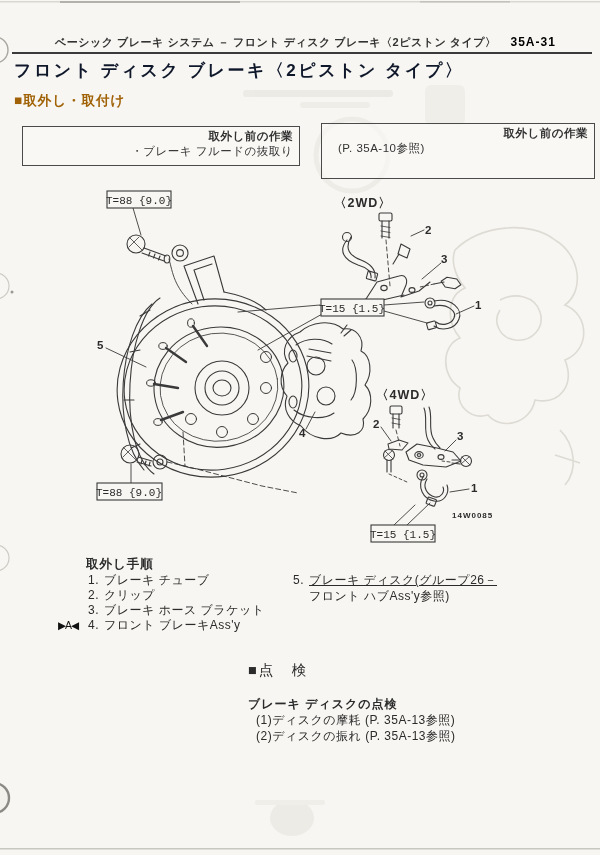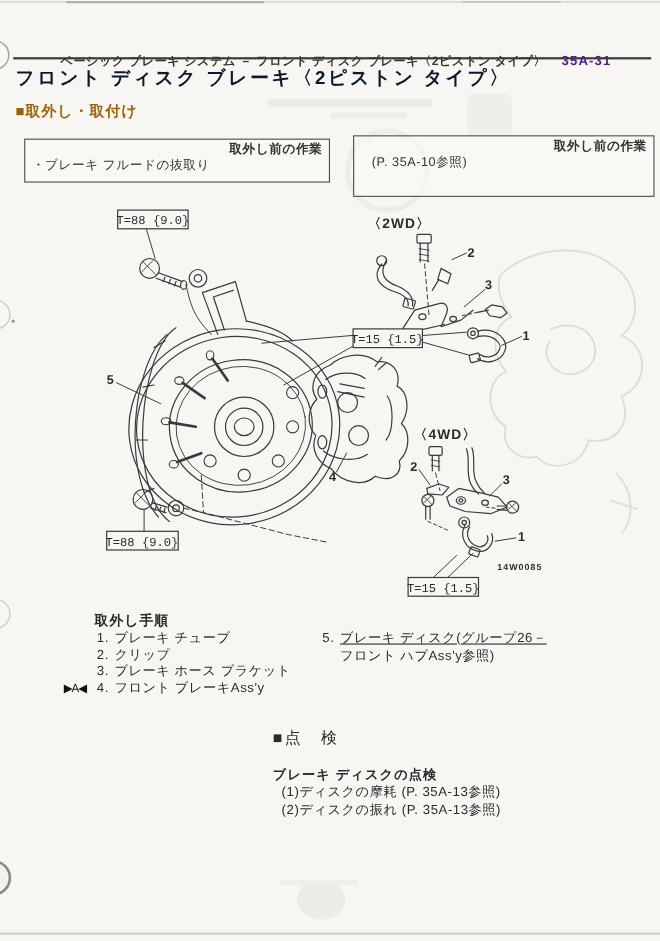--- a/index.html
+++ b/index.html
@@ -4,30 +4,30 @@
 <style>
   html,body{margin:0;padding:0;}
   body{
     width:600px;height:855px;position:relative;overflow:hidden;
     background:#f7f6f2;
     font-family:"Liberation Sans","DejaVu Sans",sans-serif;
     color:#2b2b2b;
   }
   .abs{position:absolute;}
   
-  .header-row{top:35px;left:55px;width:535px;display:flex;align-items:baseline;margin-top:13px;}
+  .header-row{top:35px;left:55px;width:535px;display:flex;align-items:baseline;}
   .breadcrumb{font-size:11px;font-weight:bold;letter-spacing:0.5px;white-space:nowrap;color:#333;}
-  .page-num{font-size:12px;font-weight:bold;letter-spacing:1px;margin-left:14px;color:#4c1d95;}
+  .page-num{font-size:12px;font-weight:bold;letter-spacing:1px;margin-left:14px;color:#000000;}
   .header-rule{top:52px;left:12px;width:580px;height:2px;background:#3a3a3a;}
   .doc-title{top:59px;left:14px;font-size:17px;font-weight:bold;letter-spacing:2.5px;color:#0f172a;white-space:nowrap;}
   .sec-heading{top:92px;left:14px;font-size:13.5px;font-weight:bold;letter-spacing:1px;color:#a16207;}
   
   .pre-box{border:1.2px solid #4a4a4a;background:rgba(250,250,247,0.6);padding:2px 6px 3px 6px;font-size:11.5px;line-height:14.5px;color:#333;}
   .pre-box .bx-title{font-weight:bold;letter-spacing:0.5px;text-align:right;}
-  .pre-box .bx-item{letter-spacing:0.5px;}
+  .pre-box .bx-item{letter-spacing:0.5px;text-align:right;}
   .pre-box .bx-ref{padding-left:10px;letter-spacing:0.5px;}
   .box-left{top:126px;left:22px;width:264px;height:33px;}
   .box-right{top:123px;left:321px;width:260px;height:49px;}
   
   .steps-heading{top:556px;left:86px;font-size:12.5px;font-weight:bold;letter-spacing:1px;}
   .step-row{left:58px;font-size:12px;letter-spacing:0.5px;white-space:nowrap;}
   .step-row .mk{display:inline-block;width:30px;font-size:10.5px;letter-spacing:-1px;color:#111;}
   .step-row .num{display:inline-block;width:16px;}
   .item5-row{left:293px;font-size:12px;letter-spacing:0.5px;white-space:nowrap;}
   .item5-row .num{display:inline-block;width:16px;}

